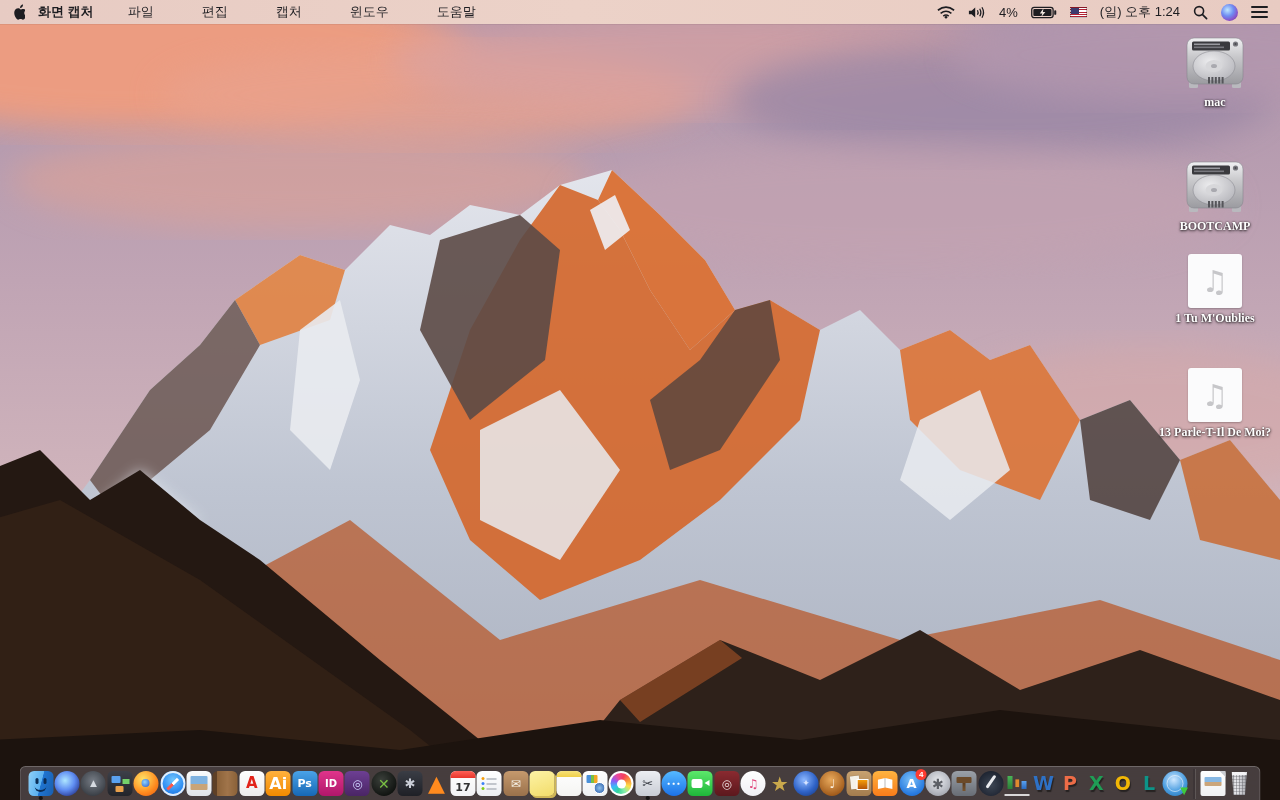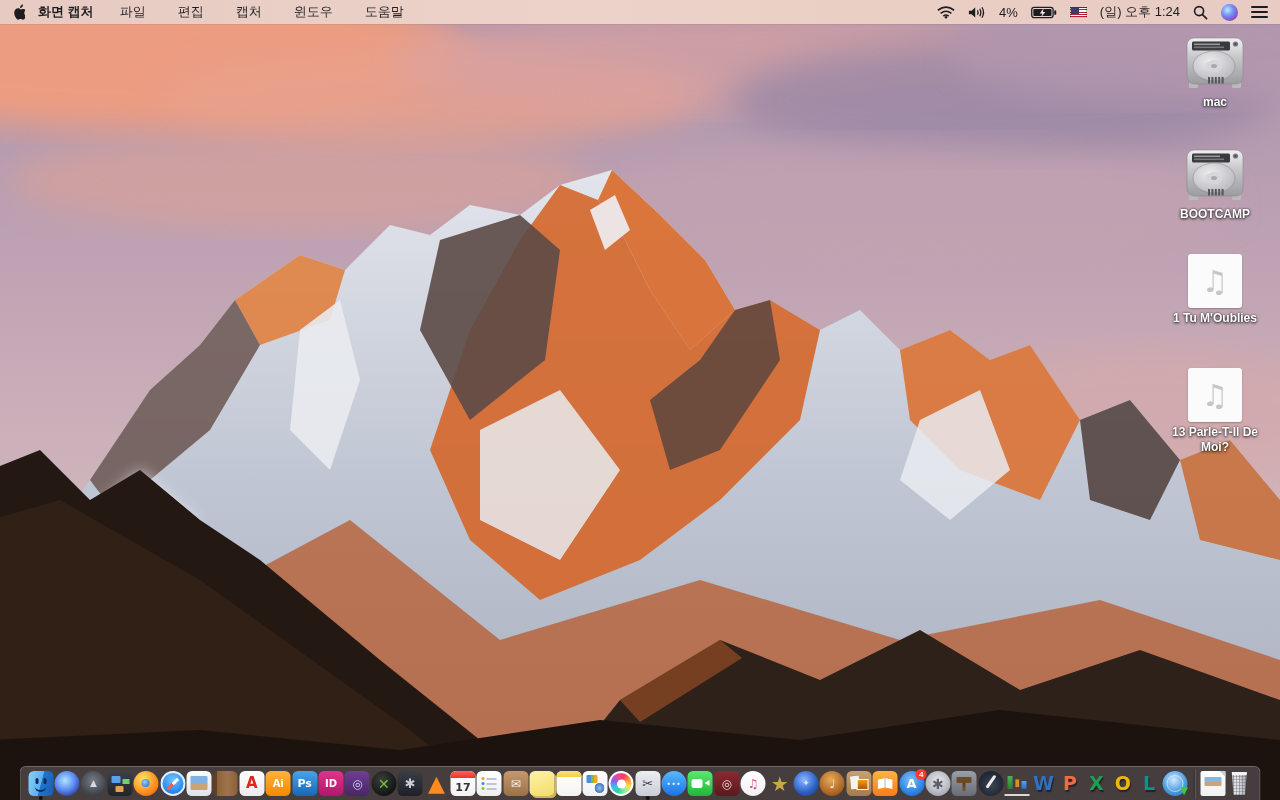--- a/index.html
+++ b/index.html
@@ -9,36 +9,36 @@
   
   .wall{position:absolute;inset:0;}
   
   .menubar{position:absolute;top:0;left:0;right:0;height:24px;
     background:linear-gradient(90deg,#e7cbc3,#ecd2c8 45%,#e8cbc2);
     display:flex;align-items:center;color:#1d1d21;font-size:13px;
     box-shadow:0 0 1px rgba(0,0,0,.35);}
   .mleft{display:flex;align-items:center;gap:0;}
   .apple{width:36px;display:flex;justify-content:center;align-items:center;}
   .appname{font-weight:bold;margin:0 10px 0 2px;}
-  .mitem{margin:0 16px;}
+  .mitem{margin:0 24px;}
   .mitem,.appname{white-space:nowrap;cursor:default;}
   .mright{margin-left:auto;display:flex;align-items:center;gap:13px;padding-right:12px;}
   .mright .txt{font-size:13px;}
   .flag{width:17px;height:11px;position:relative;border:0.5px solid rgba(0,0,0,.25);
     background:repeating-linear-gradient(0deg,#b22234 0 1px,#fff 1px 2.2px);}
   .flag::before{content:"";position:absolute;left:0;top:0;width:8px;height:6px;background:#3c3b6e;}
   .sirimenu{width:17px;height:17px;border-radius:50%;
     background:radial-gradient(circle at 38% 35%,#bfe8ff 0%,#6f8df2 40%,#8a4fc8 70%,#27134f 100%);}
   .nclines{display:flex;flex-direction:column;gap:3px;}
   .nclines i{display:block;width:17px;height:2px;background:#1d1d21;border-radius:1px;}
   
   .dicon{position:absolute;left:1155px;width:120px;display:flex;flex-direction:column;align-items:center;}
-  .d1{top:34px;}.d2{top:146px;}.d3{top:254px;}.d4{top:368px;}
+  .d1{top:34px;}.d2{top:158px;}.d3{top:254px;}.d4{top:368px;}
   .dlabel{margin-top:3px;max-width:112px;text-align:center;font-size:12px;font-weight:bold;
-    color:#fff;line-height:15px;text-shadow:0 1px 3px rgba(0,0,0,.85),0 0 2px rgba(0,0,0,.6);}
+    color:#fff;line-height:15px;text-shadow:0 1px 3px rgba(0,0,0,.85),0 0 2px rgba(0,0,0,.6);font-family:Liberation Serif, serif;}
   .audioicon{width:54px;height:54px;background:#fbfbfc;border-radius:3px;
     box-shadow:0 1px 2px rgba(0,0,0,.25);display:flex;align-items:center;justify-content:center;}
   .audioicon span{font-family:"DejaVu Sans",sans-serif;font-size:30px;color:#c6c6c9;}
   
   .dock{position:absolute;bottom:0;left:50%;transform:translateX(-50%);
     height:34px;display:flex;align-items:center;padding:0 7px;
     background:rgba(118,108,116,.48);border:1px solid rgba(255,255,255,.22);border-bottom:none;
     border-radius:6px 6px 0 0;backdrop-filter:blur(9px);}
   .slot{position:relative;width:26.4px;height:34px;display:flex;align-items:center;justify-content:center;}
   .ic{position:relative;width:25px;height:25px;display:flex;align-items:center;justify-content:center;
@@ -340,21 +340,21 @@
       <div class="slot">
         <div class="ic rsq" style="background: linear-gradient(90deg, rgb(94, 64, 38) 0px, rgb(94, 64, 38) 4px, rgb(138, 97, 56) 4px, rgb(160, 116, 74) 60%, rgb(138, 97, 56) 100%);"></div>
       </div>
       <div class="slot">
         <div class="ic rsq" style="background: linear-gradient(rgb(255, 255, 255), rgb(236, 236, 236));">
           <span class="g" style="color: rgb(226, 35, 26); font-size: 15px;">A</span>
         </div>
       </div>
       <div class="slot">
         <div class="ic rsq" style="background: linear-gradient(rgb(255, 177, 61), rgb(242, 138, 0));">
-          <span class="g" style="color: rgb(255, 255, 255); font-size: 10px;">Ai</span>
+          <span class="g" style="color: rgb(255, 255, 255); font-size: 16px;">Ai</span>
         </div>
       </div>
       <div class="slot">
         <div class="ic rsq" style="background: linear-gradient(rgb(74, 163, 232), rgb(22, 104, 181)); text-align: center;">
           <span class="g" style="color: rgb(255, 255, 255); font-size: 11px;">Ps</span>
         </div>
       </div>
       <div class="slot">
         <div class="ic rsq" style="background: linear-gradient(rgb(224, 52, 139), rgb(176, 23, 107));">
           <span class="g" style="color: rgb(255, 255, 255); font-size: 10px;">ID</span>

